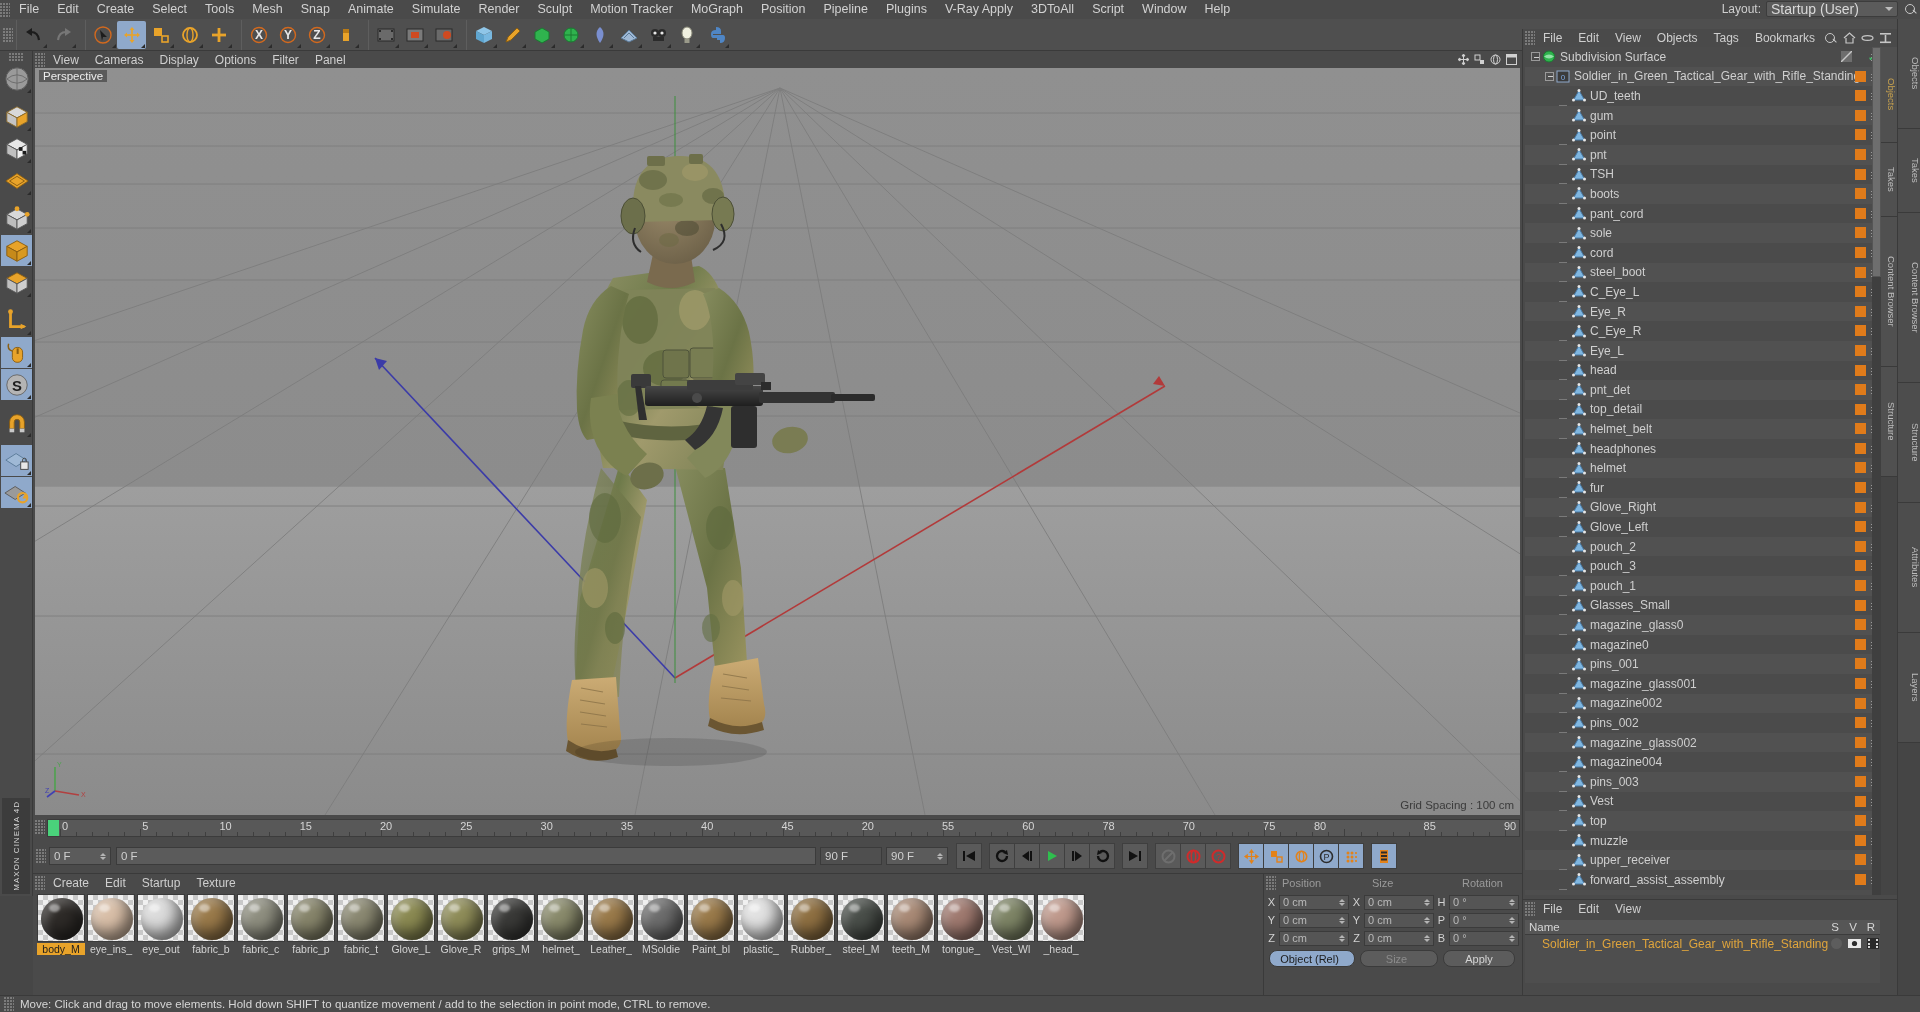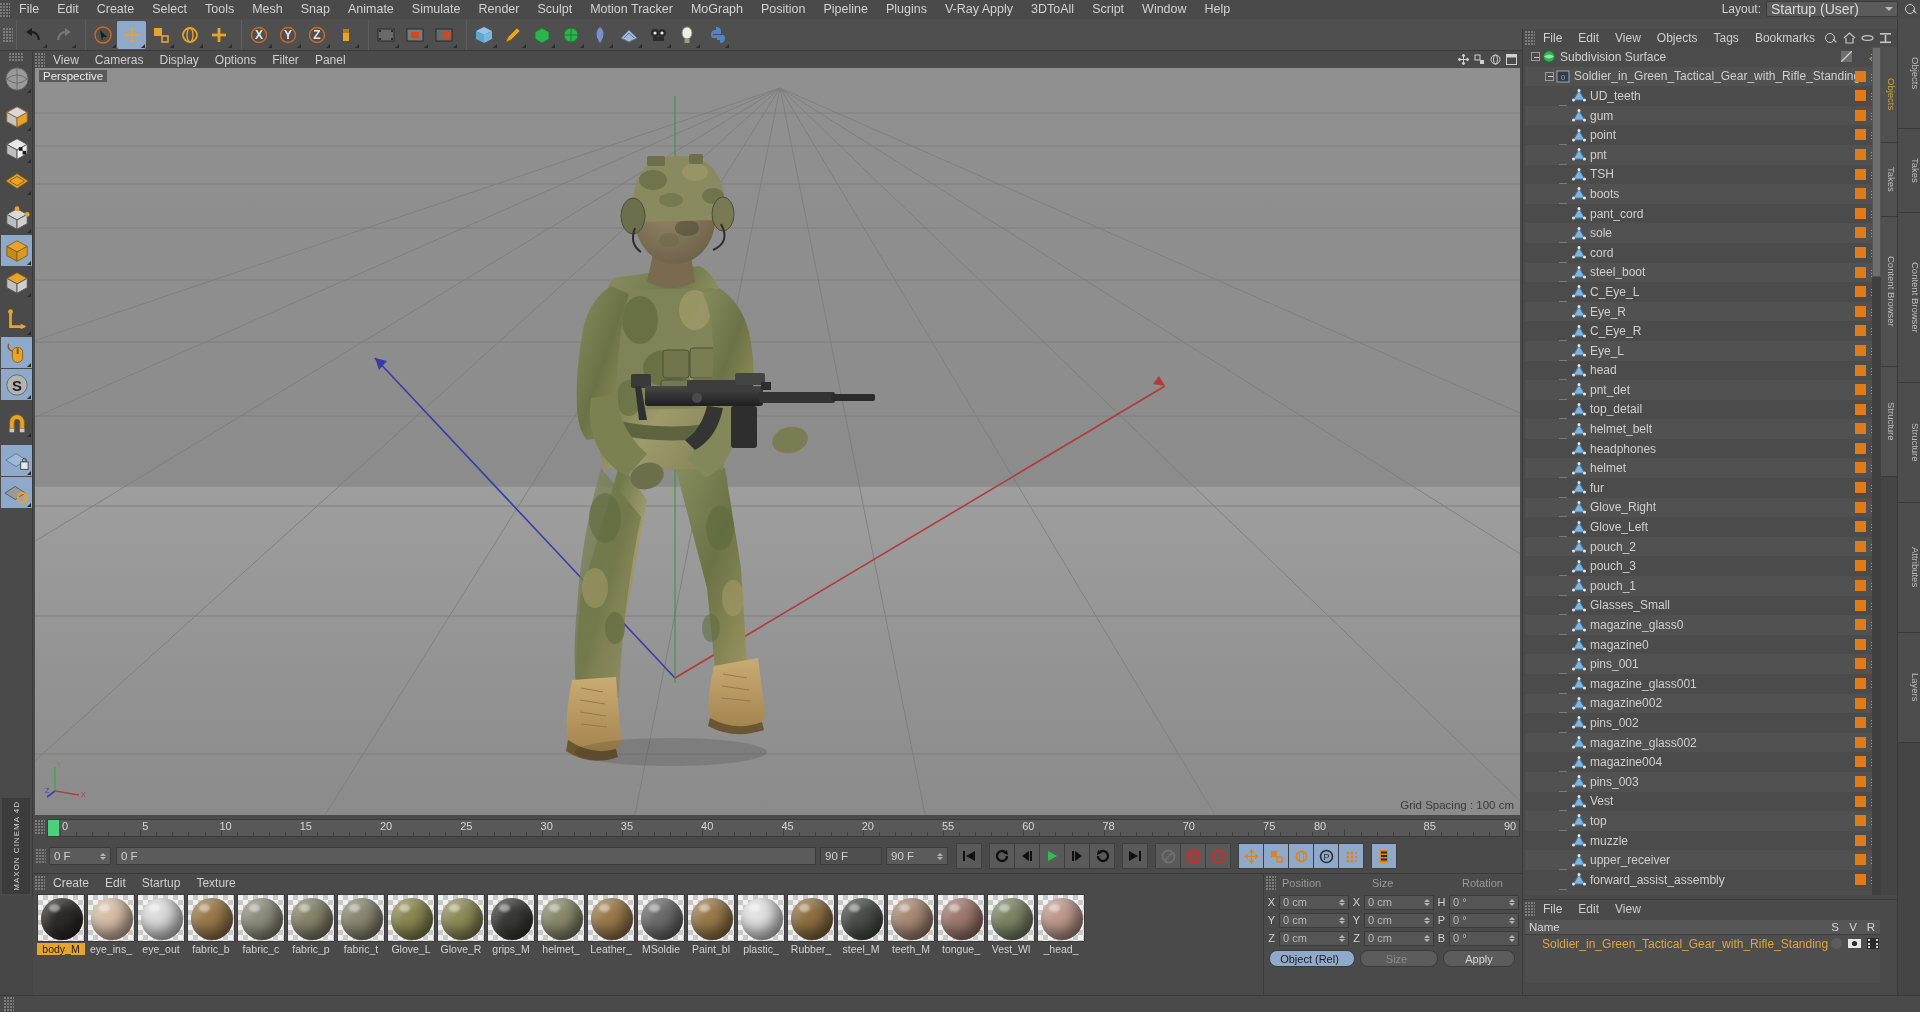--- a/index.html
+++ b/index.html
@@ -2102,15 +2102,16 @@
       <div class="frtab" style="height: 110px;">Objects</div>
       <div class="frtab" style="height: 84px;">Takes</div>
       <div class="frtab" style="height: 170px;">Content Browser</div>
       <div class="frtab" style="height: 120px;">Structure</div>
       <div class="frtab" style="height: 130px;">Attributes</div>
       <div class="frtab" style="height: 110px;">Layers</div>
     </div>
 
 <div id="statusbar">
   <div class="gripdots"></div>
+  <span class="txt">Move: Click and drag to move elements. Hold down SHIFT to quantize movement / add to the selection in point mode, CTRL to remove.</span>
 </div>
 
 </div>
 
 </body></html>

